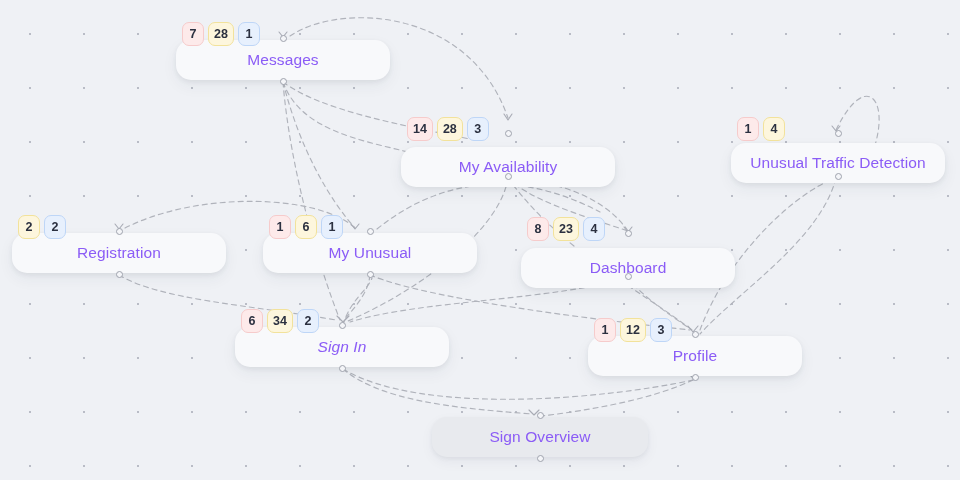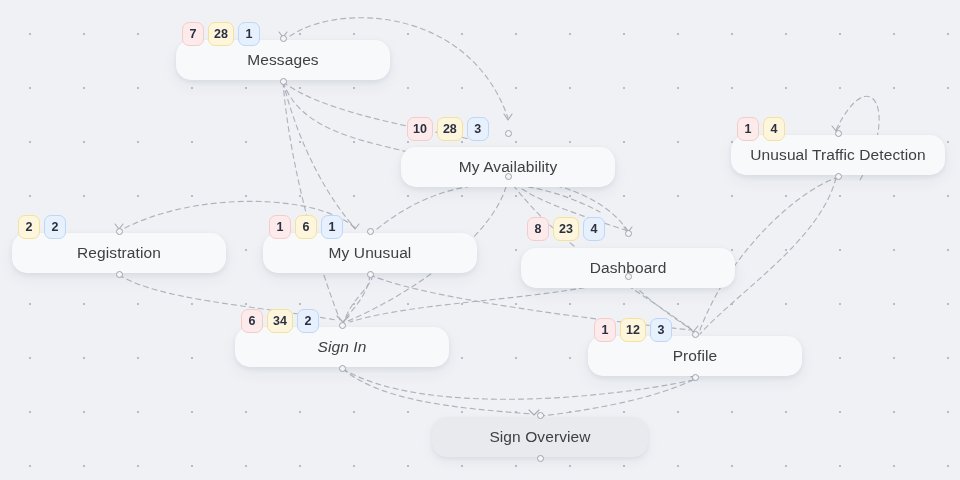--- a/index.html
+++ b/index.html
@@ -55,21 +55,21 @@
     align-items: center;
     justify-content: center;
     box-sizing: border-box;
   }
   .node-card.muted {
     background: #e8eaee;
     box-shadow: 0 2px 4px rgba(40,48,70,0.06), 0 5px 13px rgba(40,48,70,0.05);
   }
   .node-label {
     font-size: 15.5px;
-    color: #404040;
+    color: #8b5cf6;
     letter-spacing: 0.1px;
     white-space: nowrap;
     font-weight: 400;
   }
   .badges {
     position: absolute;
     display: flex;
     gap: 4px;
     z-index: 4;
   }
@@ -155,29 +155,29 @@
           <div class="badge blue">1</div>
         </div>
         <div class="handle" style="left: 103.5px; top: -5px;"></div>
         <div class="handle" style="left: 103.5px; top: 38px;"></div>
       </div>
       <div class="node" style="left: 401px; top: 135px; width: 214px; height: 40px;">
         <div class="node-card" style="width: 214px; height: 40px; top: 12px;">
           <span class="node-label">My Availability</span>
         </div>
         <div class="badges" style="left: 6px; top: -18px;">
-          <div class="badge red">10</div>
+          <div class="badge red">14</div>
           <div class="badge yellow">28</div>
           <div class="badge blue">3</div>
         </div>
         <div class="handle" style="left: 103.5px; top: -5px;"></div>
         <div class="handle" style="left: 103.5px; top: 38px;"></div>
       </div>
       <div class="node" style="left: 731px; top: 135px; width: 214px; height: 40px;">
-        <div class="node-card" style="width: 214px; height: 40px; top: 0px;">
+        <div class="node-card" style="width: 214px; height: 40px; top: 8px;">
           <span class="node-label">Unusual Traffic Detection</span>
         </div>
         <div class="badges" style="left: 6px; top: -18px;">
           <div class="badge red">1</div>
           <div class="badge yellow">4</div>
         </div>
         <div class="handle" style="left: 103.5px; top: -5px;"></div>
         <div class="handle" style="left: 103.5px; top: 38px;"></div>
       </div>
       <div class="node" style="left: 12px; top: 233px; width: 214px; height: 40px;">

